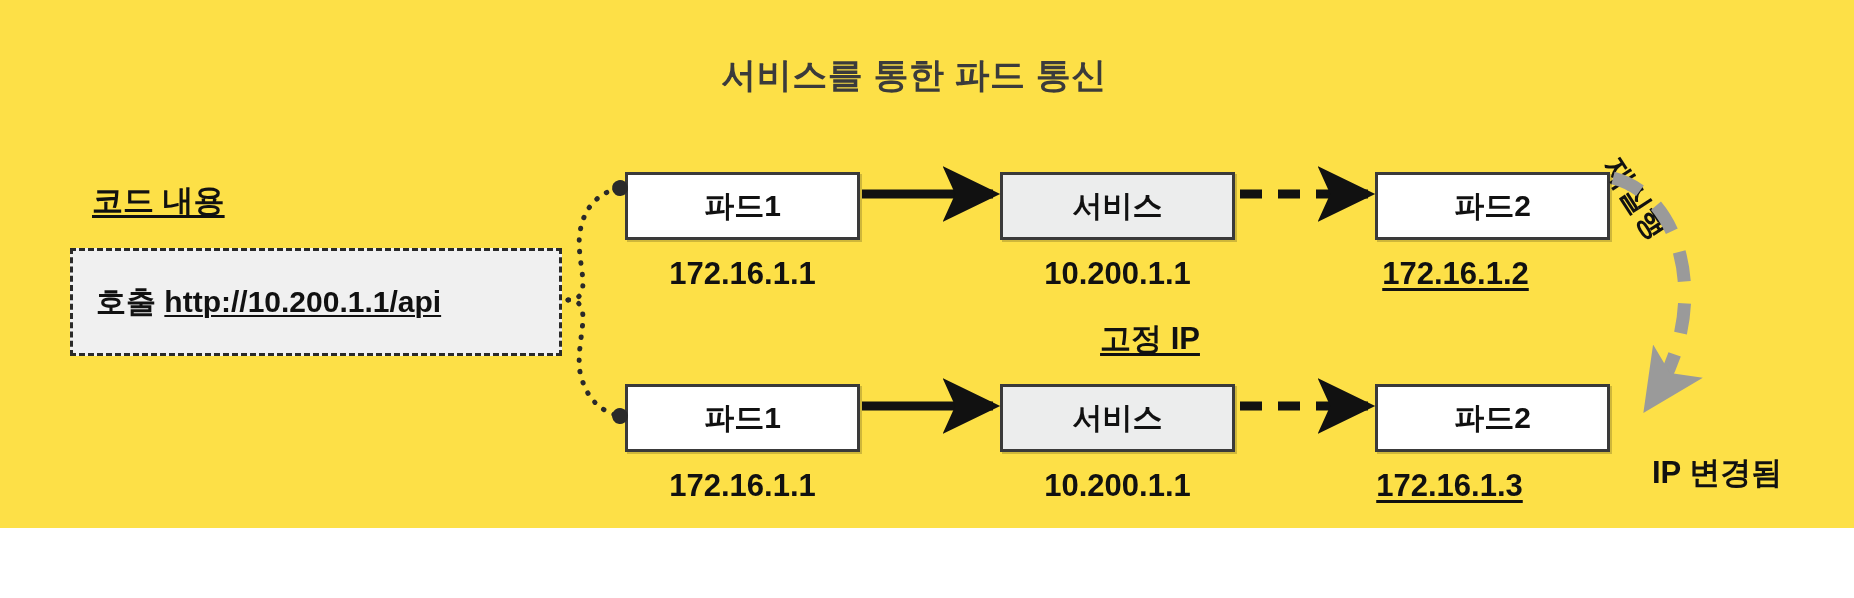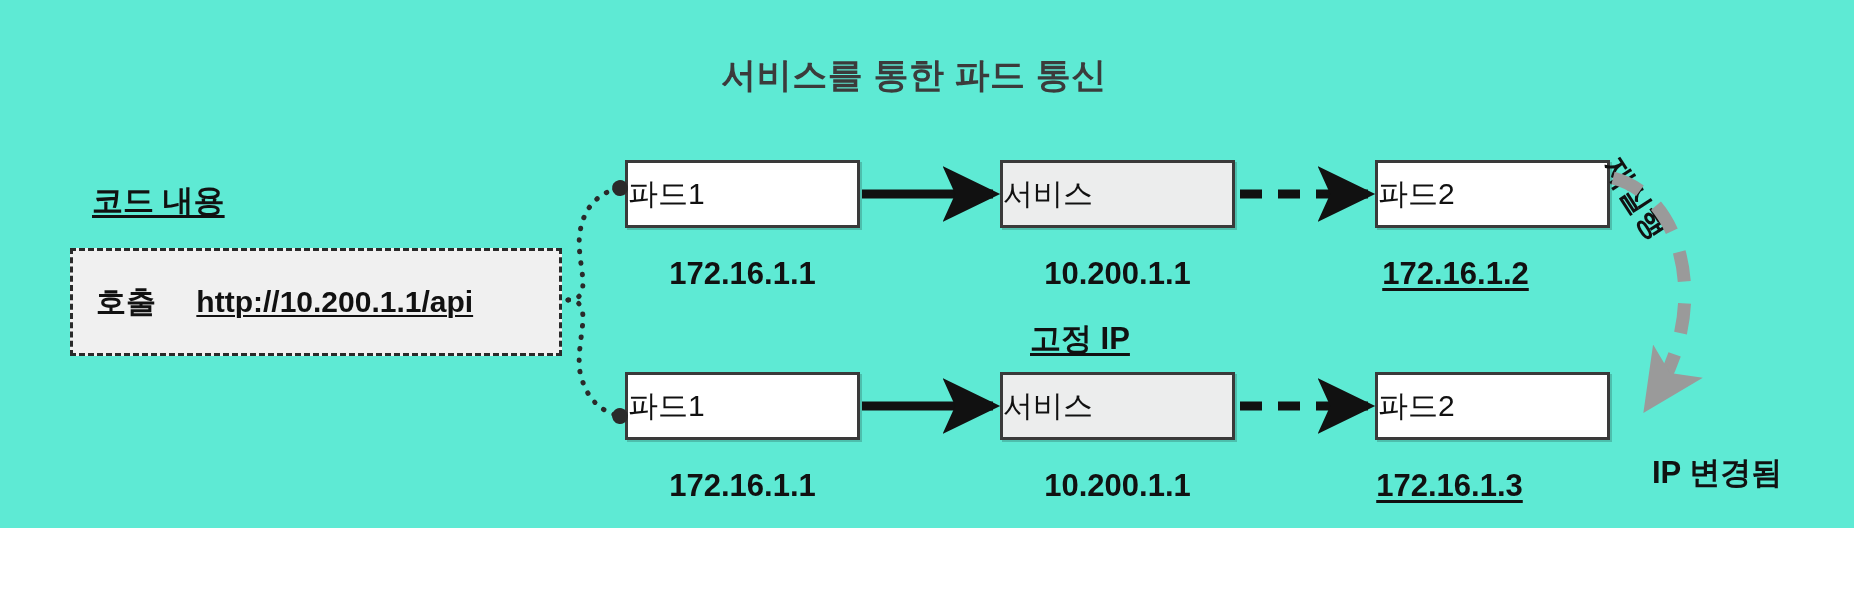--- a/index.html
+++ b/index.html
@@ -8,21 +8,21 @@
     background: #ffffff;
   }
   body {
     font-family: "Liberation Sans", "DejaVu Sans", sans-serif;
     color: #1a1a1a;
   }
   #canvas {
     position: relative;
     width: 1854px;
     height: 528px;
-    background: #5eead4;
+    background: #fde047;
     overflow: hidden;
   }
   .abs { position: absolute; }
 
   
   #diagram-title {
     left: 0; top: 52px;
     width: 1854px;
     text-align: center;
     font-size: 35px;
@@ -55,55 +55,56 @@
     font-size: 30px;
     font-weight: 700;
     color: #111;
     white-space: nowrap;
   }
   #code-line .url {
     text-decoration: underline;
     text-underline-offset: 3px;
     text-decoration-thickness: 2px;
     font-weight: 700;
-    margin-left: 32px;
   }
 
   
   .node {
     box-sizing: border-box;
     border: 3px solid #3a3a3a;
     background: #ffffff;
     display: flex;
     align-items: center;
+    justify-content: center;
     font-size: 30px;
-    font-weight: 400;
+    font-weight: 700;
     color: #111;
     box-shadow: 2px 2px 0 rgba(0,0,0,0.18);
+    margin-top: 12px;
   }
   .node.service { background: #eceded; }
 
   .ip-label {
     font-size: 31px;
     font-weight: 700;
     color: #111;
     white-space: nowrap;
     text-align: center;
     margin-top: 8px;
   }
   .ip-label.underlined {
     text-decoration: underline;
     text-underline-offset: 4px;
     text-decoration-thickness: 3px;
   }
 
   #fixed-ip-label {
     left: 1030px; top: 318px;
     width: 240px;
-    text-align: left;
+    text-align: center;
     font-size: 31px;
     font-weight: 700;
     color: #111;
     text-decoration: underline;
     text-underline-offset: 4px;
     text-decoration-thickness: 3px;
   }
 
   #ip-changed-note {
     left: 1652px; top: 452px;

